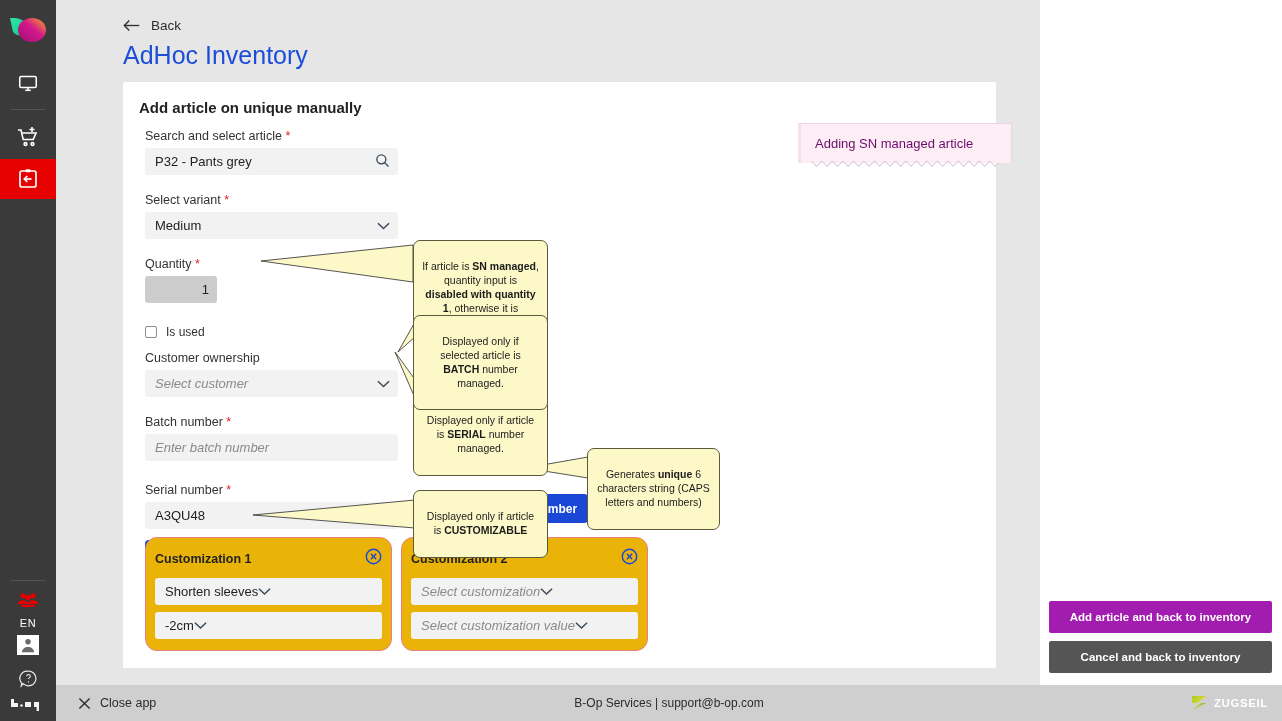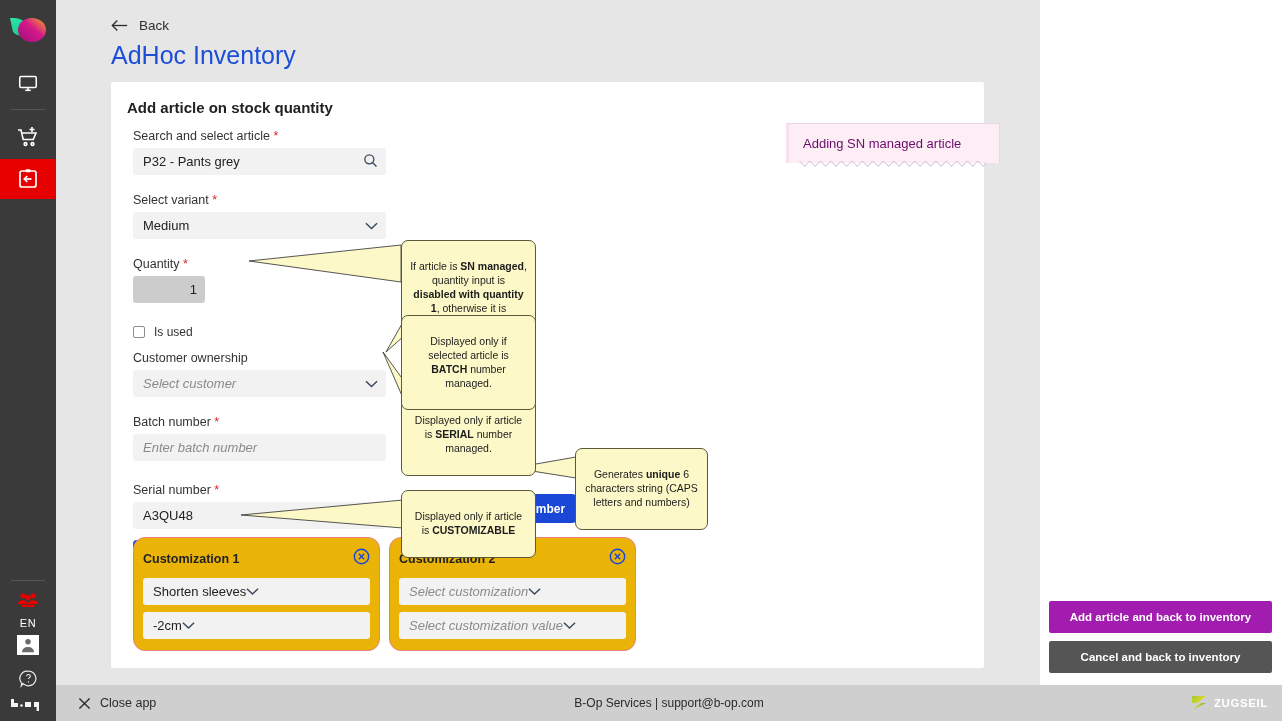--- a/index.html
+++ b/index.html
@@ -25,21 +25,21 @@
   .rail-btn.active { background: #e60000; height: 40px; }
   .rail-sep { width: 34px; height: 1px; background: #555; margin: 4px 0; }
   .rail-spacer { flex: 1 1 auto; }
   .rail-lang { color:#fff; font-size: 11px; letter-spacing: .5px; margin-top: 2px; margin-bottom: 6px;}
   .rail-bottom { display:flex; flex-direction:column; align-items:center; padding-bottom: 4px; width:100%;}
   .avatar-box { width: 22px; height: 20px; background:#fff; display:flex; align-items:center; justify-content:center; margin-bottom: 10px;}
   .bop-logo { display:flex; align-items:flex-end; gap:2px; height: 14px; margin-top:6px; margin-bottom: 6px;}
 
   
   .main {
-    position: absolute; left: 56px; top: 0; width: 984px; height: 527px;
+    position: absolute; left: 68px; top: 0; width: 984px; height: 527px;
     background: #e6e6e6;
   }
   .page-head { padding: 18px 0 0 55px; }
   .back-row { display: flex; align-items: center; gap: 10px; color: #2f2f2f; cursor: pointer; }
   .back-label { font-size: 13.5px; }
   .page-title { font-size: 25px; color: #1d4ed8; margin-top: 8px; font-weight: 400; }
 
   .card {
     position: absolute; left: 55px; top: 82px; width: 873px; height: 586px;
     background: #ffffff; border-radius: 2px;
@@ -222,21 +222,21 @@
         <svg width="18" height="13" viewBox="0 0 20 14" fill="none" stroke="#2f2f2f" stroke-width="1.5">
           <line x1="1.5" y1="7" x2="18" y2="7"></line>
             <polyline points="7,1.5 1.5,7 7,12.5"></polyline>
         </svg>
         <span class="back-label">Back</span>
       </div>
       <div class="page-title">AdHoc Inventory</div>
     </div>
 
     <div class="card">
-      <div class="card-title">Add article on stock quantity</div>
+      <div class="card-title">Add article on unique manually</div>
 
       <div class="form">
 
         <div class="fld">
           <span class="lbl"><span>Search and select article</span> <span class="req">*</span></span>
           <div class="inp">
             <span>P32 - Pants grey</span>
             <span class="endicon">
               <svg width="15" height="15" viewBox="0 0 18 18" fill="none" stroke="#3b4a5a" stroke-width="1.6">
                 <circle cx="7.6" cy="7.6" r="5.4"></circle>

